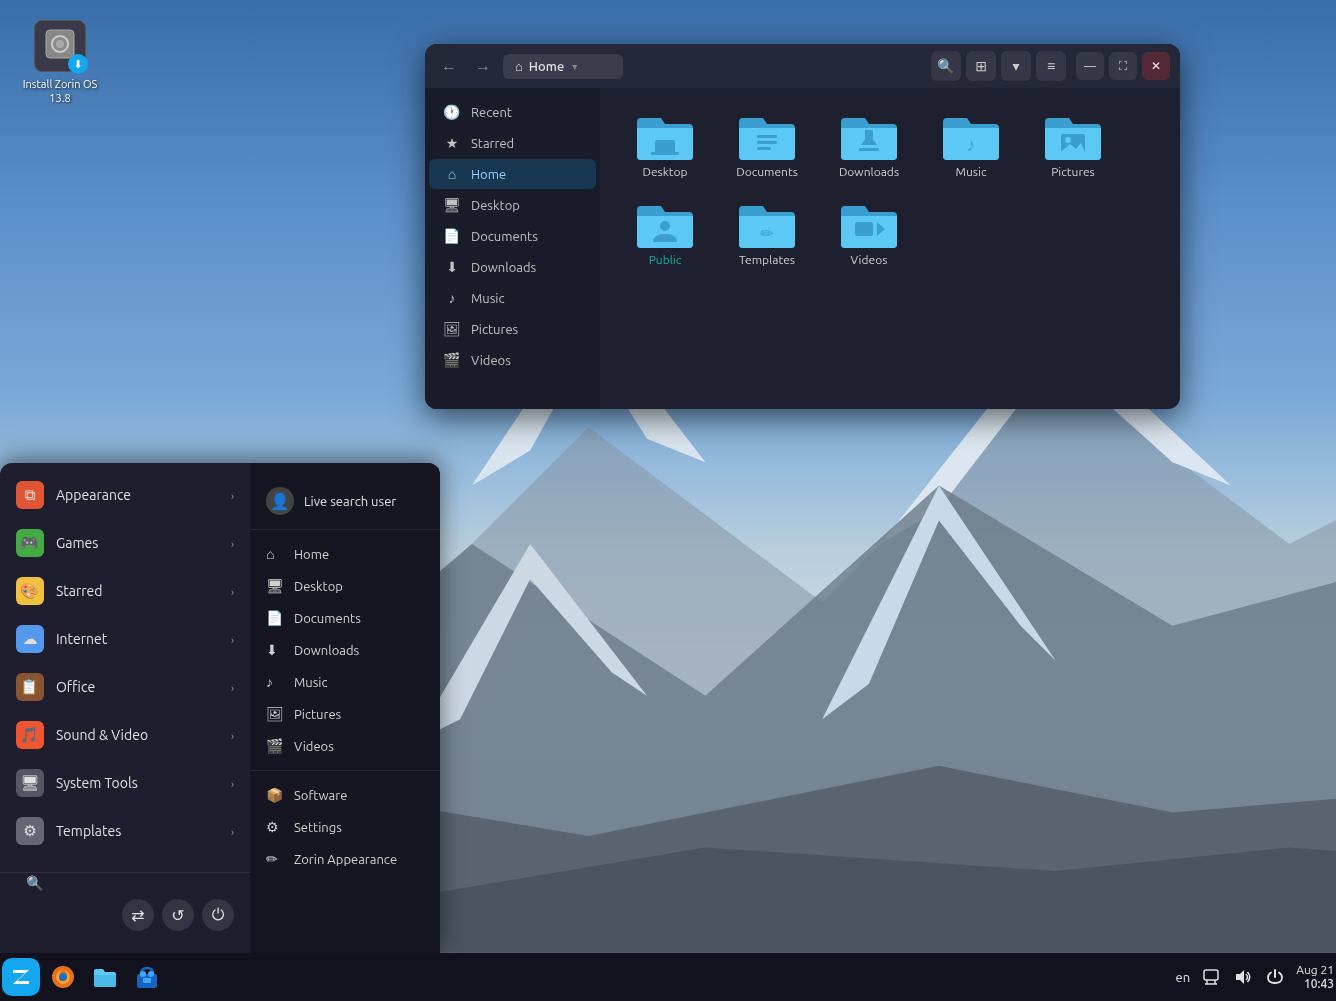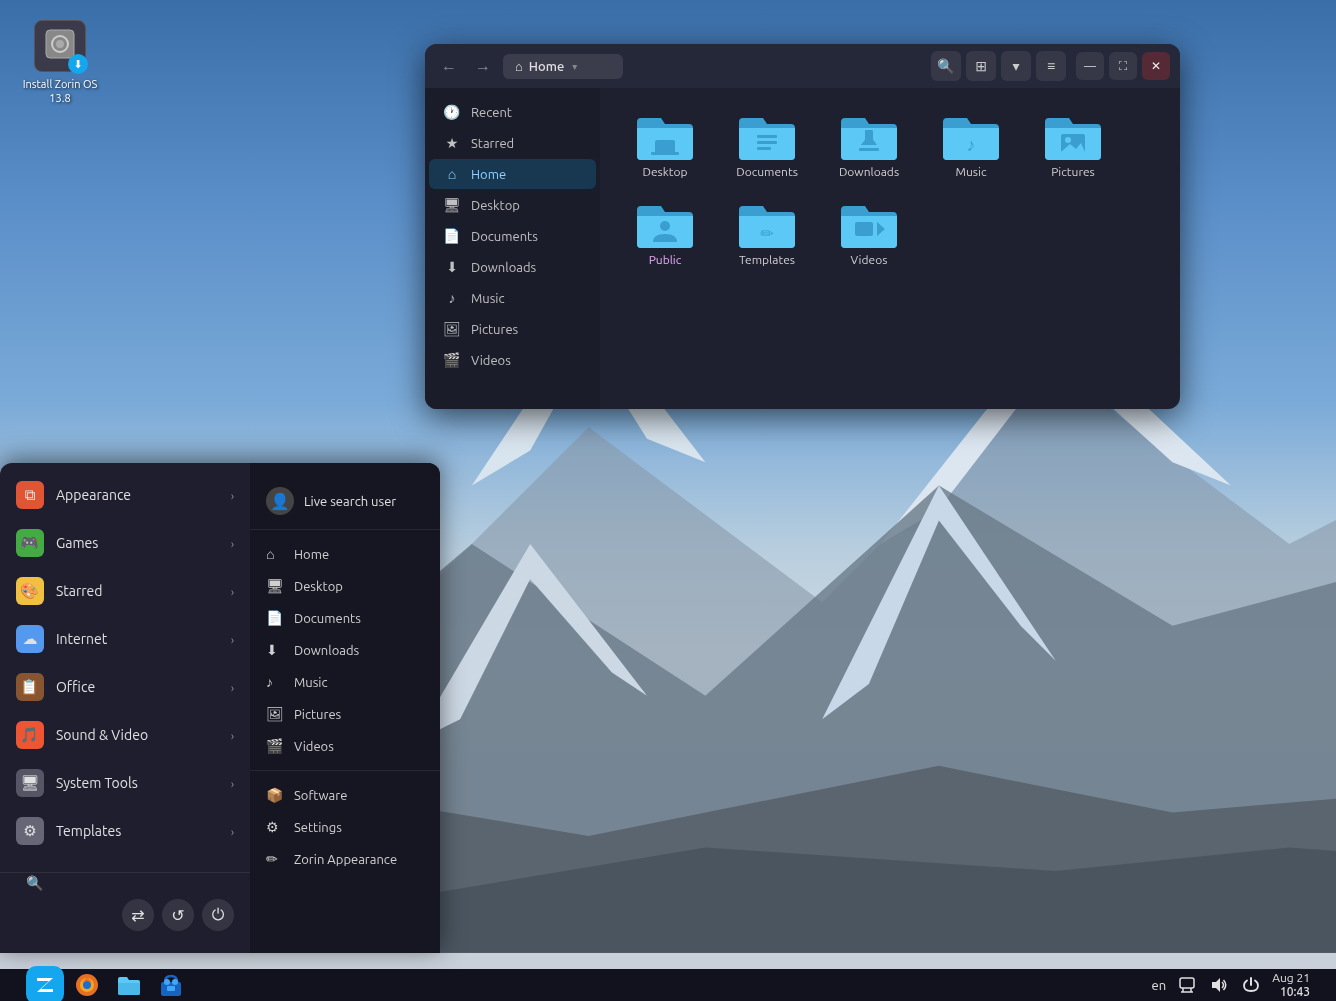--- a/index.html
+++ b/index.html
@@ -171,21 +171,21 @@
           <span style="margin-top:3px;color:#d0d0d0;font-size:12px;text-align:center;">Pictures</span>
         </div>
 
         <div style="display:flex;flex-direction:column;align-items:center;cursor:pointer;padding:6px;border-radius:8px;width:90px;">
           <svg width="64" height="52" viewBox="0 0 64 52">
             <path d="M4 12 Q4 8 8 8 L28 8 L32 14 L56 14 Q60 14 60 18 L60 46 Q60 50 56 50 L8 50 Q4 50 4 46 Z" fill="#3a9fd0"></path>
             <path d="M4 18 L60 18 L60 46 Q60 50 56 50 L8 50 Q4 50 4 46 Z" fill="#5bc8f5"></path>
             <circle cx="32" cy="28" r="5" fill="#3a9fd0"></circle>
             <path d="M20 44 Q20 36 32 36 Q44 36 44 44" fill="#3a9fd0"></path>
           </svg>
-          <span style="margin-top:3px;color:#f0abfc;font-size:12px;text-align:center;">Public</span>
+          <span style="margin-top:3px;color:#14b8a6;font-size:12px;text-align:center;">Public</span>
         </div>
 
         <div style="display:flex;flex-direction:column;align-items:center;cursor:pointer;padding:6px;border-radius:8px;width:90px;">
           <svg width="64" height="52" viewBox="0 0 64 52">
             <path d="M4 12 Q4 8 8 8 L28 8 L32 14 L56 14 Q60 14 60 18 L60 46 Q60 50 56 50 L8 50 Q4 50 4 46 Z" fill="#3a9fd0"></path>
             <path d="M4 18 L60 18 L60 46 Q60 50 56 50 L8 50 Q4 50 4 46 Z" fill="#5bc8f5"></path>
             <text x="32" y="41" text-anchor="middle" font-size="16" fill="#3a9fd0">✏</text>
           </svg>
           <span style="margin-top:3px;color:#d0d0d0;font-size:12px;text-align:center;">Templates</span>
         </div>
@@ -315,21 +315,21 @@
       <span style="font-size:14px;width:16px;">⚙</span>
       <span>Settings</span>
     </div>
     <div style="display:flex;align-items:center;gap:12px;padding:8px 16px;color:#d0d0d0;font-size:13px;cursor:pointer;">
       <span style="font-size:14px;width:16px;">✏</span>
       <span>Zorin Appearance</span>
     </div>
   </div>
 </div>
 
-<div style="position:absolute;bottom:0;left:0;right:0;height:32px;background:#12121e;display:flex;align-items:center;padding:0 26px;z-index:100;">
+<div style="position:absolute;bottom:0;left:0;right:0;height:48px;background:#12121e;display:flex;align-items:center;padding:0 2px;z-index:100;">
 
   <div style="display:flex;align-items:center;gap:4px;">
 
     <div style="width:38px;height:38px;border-radius:10px;background:#15a6f0;display:flex;align-items:center;justify-content:center;cursor:pointer;font-size:18px;font-weight:bold;color:white;">
       <svg width="22" height="22" viewBox="0 0 22 22">
         <polygon points="3,18 19,18 19,15 7,15 19,4 3,4 3,7 15,7" fill="white"></polygon>
       </svg>
     </div>
 
     <div style="width:38px;height:38px;border-radius:10px;display:flex;align-items:center;justify-content:center;cursor:pointer;font-size:22px;">

